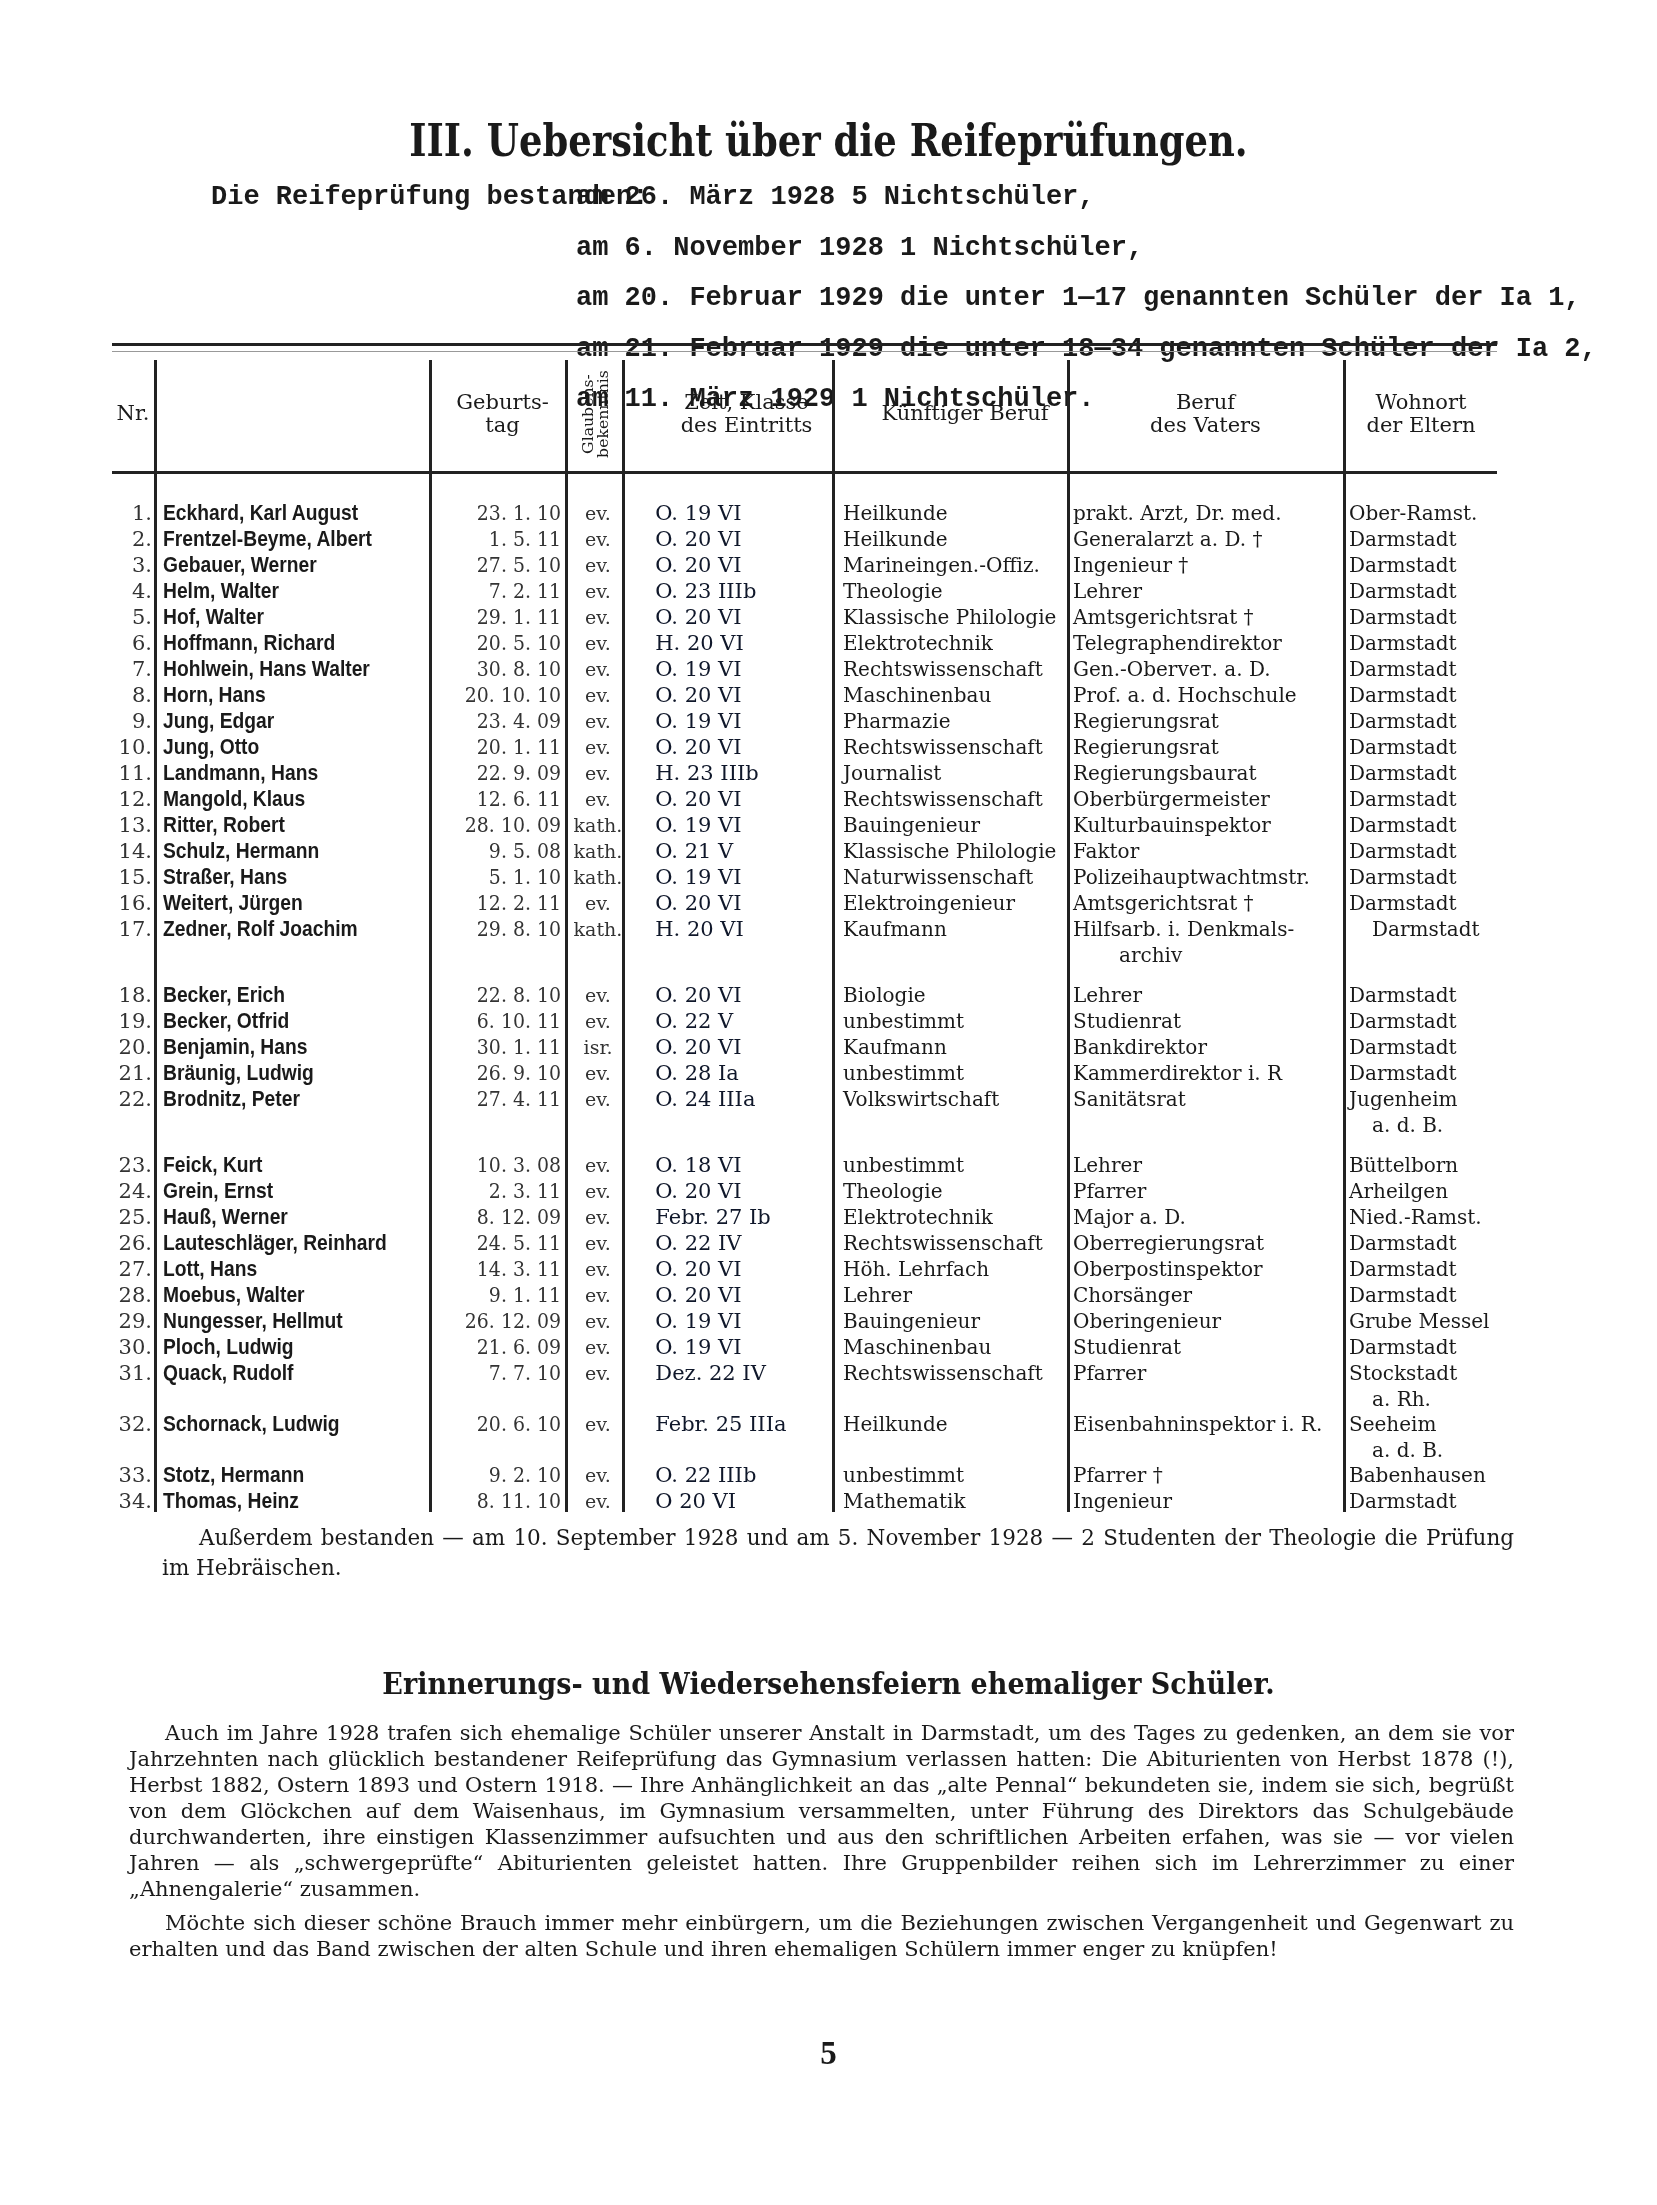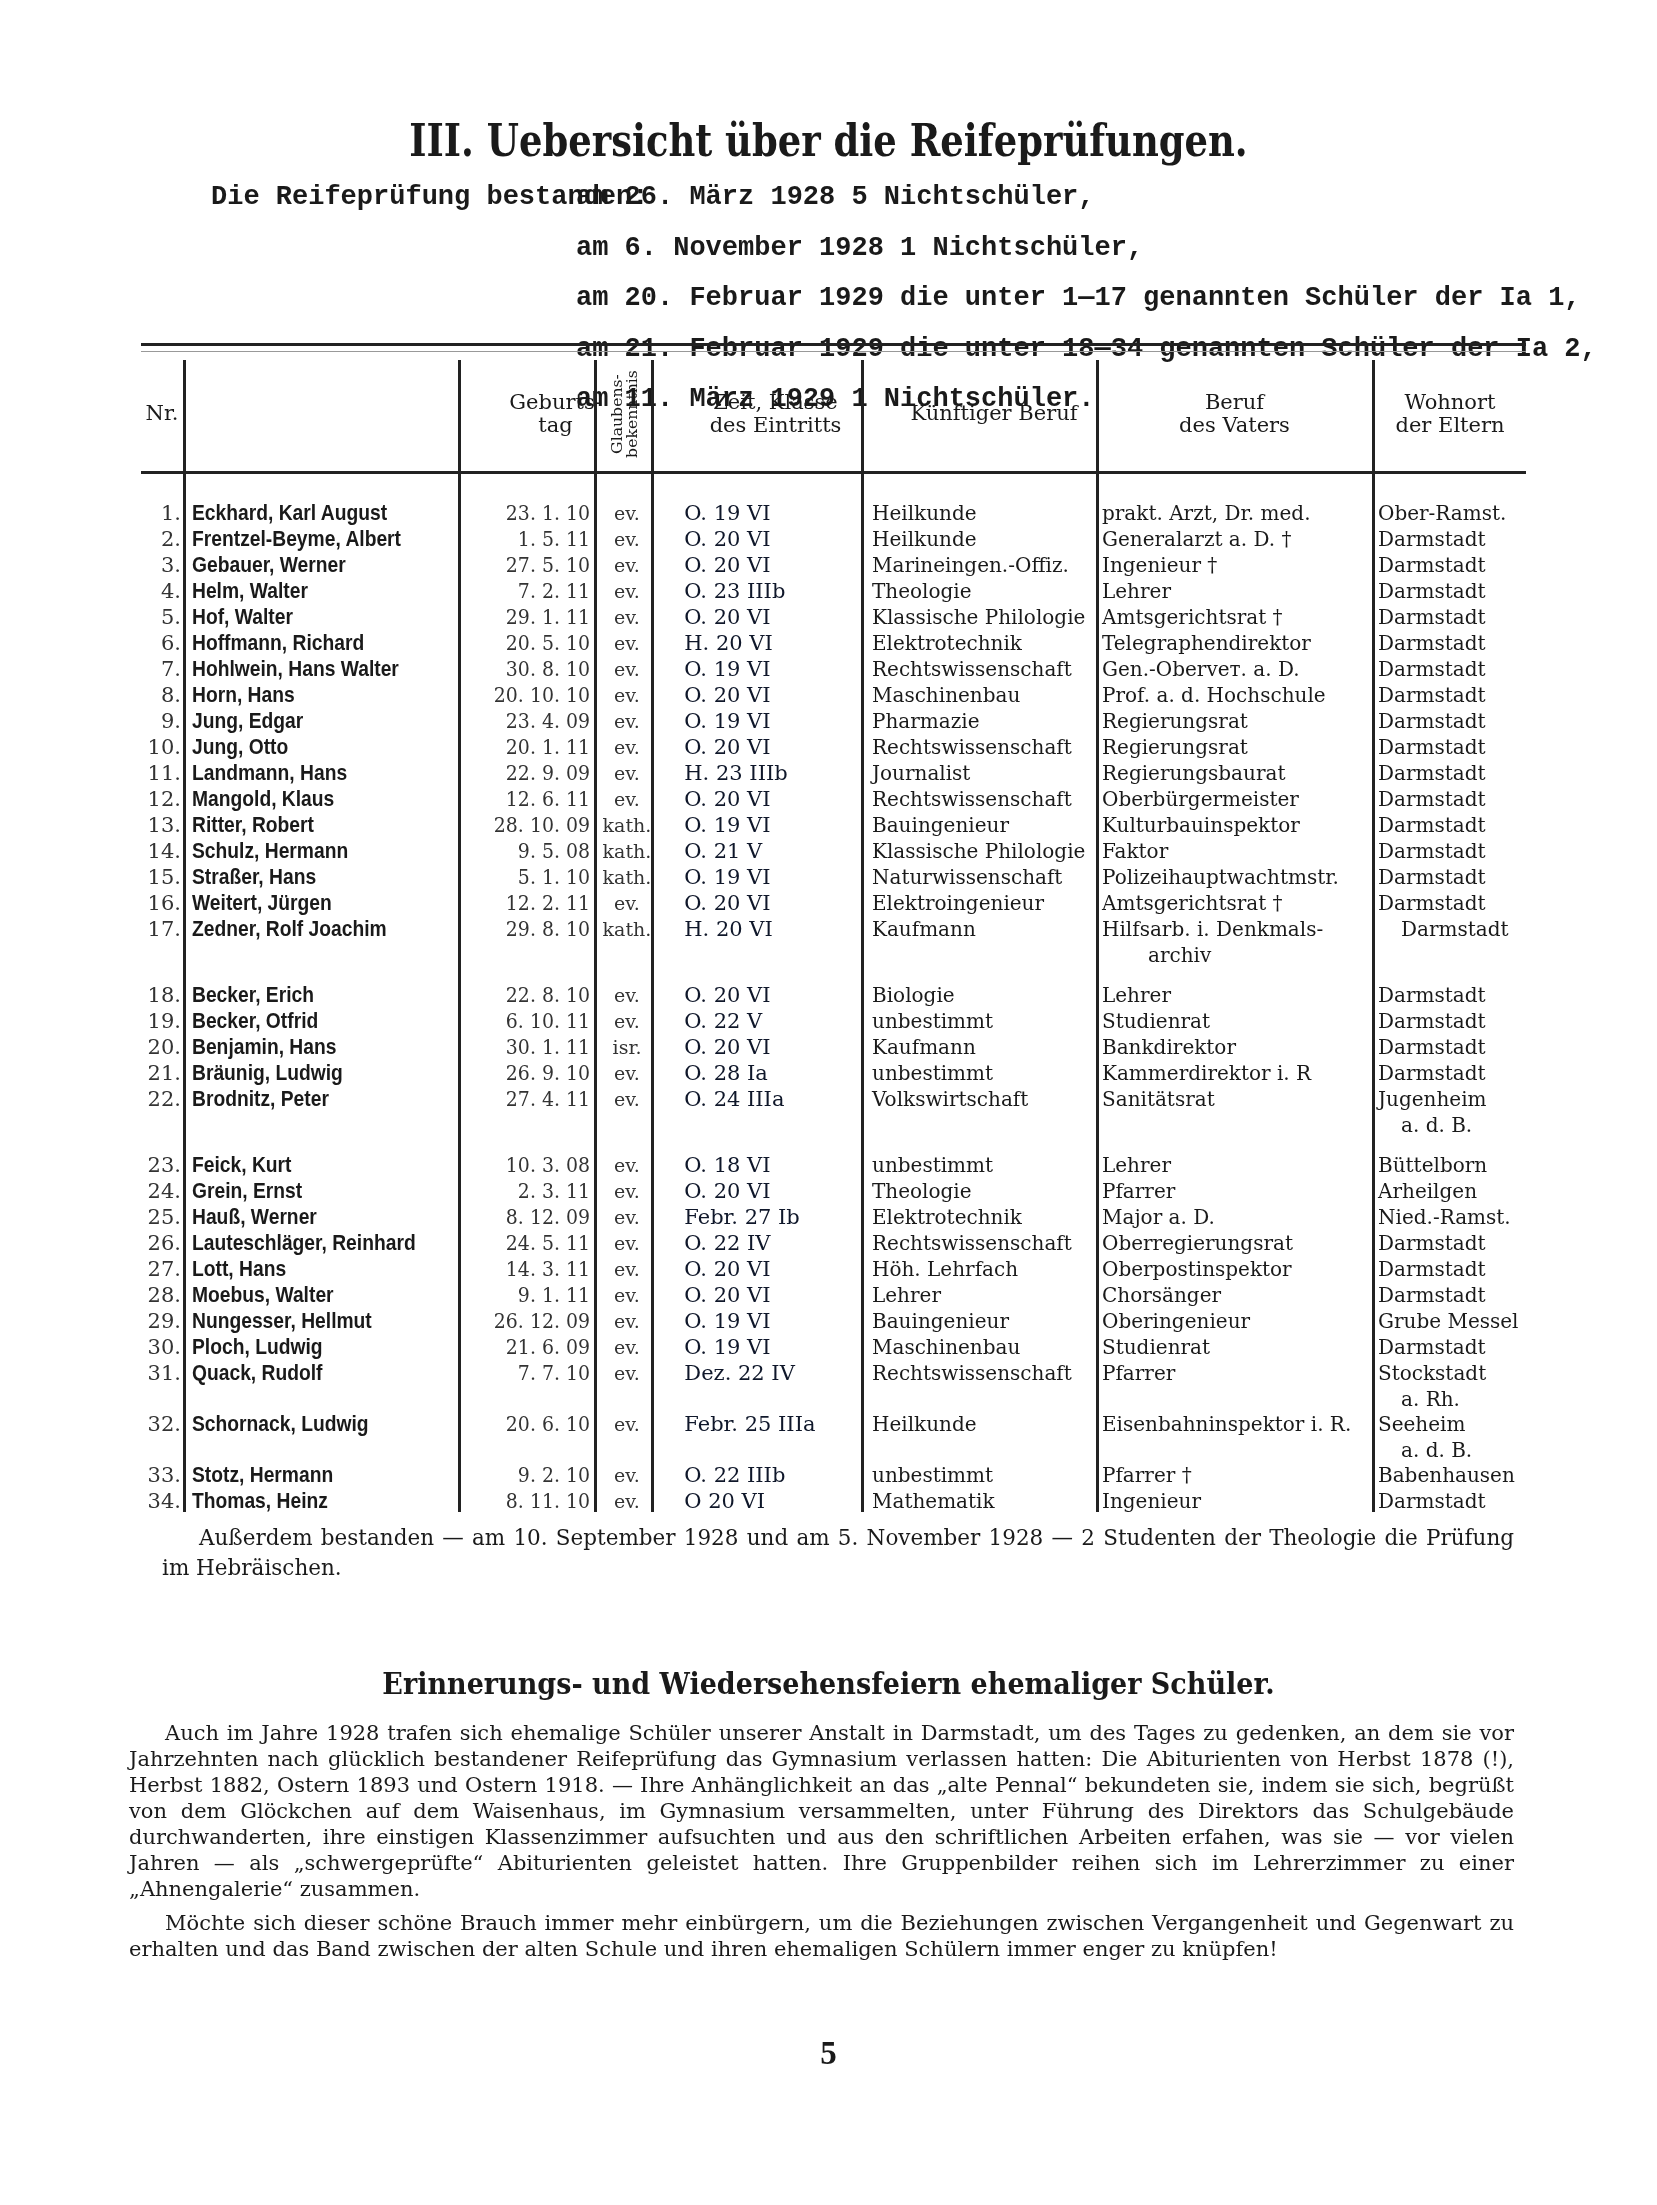--- a/index.html
+++ b/index.html
@@ -7,21 +7,21 @@
          font-family: "DejaVu Serif", "Liberation Serif", serif; }
   .abs { position: absolute; }
   .title { left: 0; width: 1657px; top: 114px; text-align: center; font-size: 45px; font-weight: bold;
            font-family: "DejaVu Serif", serif; letter-spacing: 0px; transform: scaleX(0.82); }
   .intro { left: 211px; top: 184px; font-size: 27px; font-weight: bold; line-height: 26.5px;
            font-family: Liberation Mono, monospace; }
   .intro .lead { display: inline-block; width: 365px; }
   .intro .line { white-space: nowrap; }
   .intro .indent { padding-left: 365px; margin-top: 24px; }
 
-  .table-wrap { left: 141px; top: 343px; width: 1385px; }
+  .table-wrap { left: 112px; top: 343px; width: 1385px; }
   .rule-top { position: absolute; left: 0; right: 0; top: 0; height: 3.3px; background: #222; }
   .rule-top2 { position: absolute; left: 0; right: 0; top: 7.5px; height: 0.8px; background: #999; }
   .rule-head { position: absolute; left: 0; right: 0; top: 128px; height: 3.3px; background: #222; }
   .vline { position: absolute; width: 2.5px; background: #222; }
   .hcell { position: absolute; top: 16.6px; height: 108px; display: flex; align-items: center; justify-content: center;
            text-align: center; font-size: 21px; line-height: 23px; font-family: "DejaVu Serif", serif; }
   .hcell.rot span { display: inline-block; transform: rotate(-90deg); white-space: nowrap; font-size: 15.7px; line-height: 15px; }
 
   .rows { position: absolute; left: 0; top: 157px; width: 1385px; }
   .row { position: relative; height: 26px; font-size: 21px; line-height: 26px; white-space: nowrap; }
@@ -74,21 +74,21 @@
   <div class="vline" style="left:317px; top:16.6px; height:1152px;"></div>
   <div class="vline" style="left:453px; top:16.6px; height:1152px;"></div>
   <div class="vline" style="left:510px; top:16.6px; height:1152px;"></div>
   <div class="vline" style="left:720px; top:16.6px; height:1152px;"></div>
   <div class="vline" style="left:955px; top:16.6px; height:1152px;"></div>
   <div class="vline" style="left:1231px; top:16.6px; height:1152px;"></div>
 
   <div class="hcell" style="left:0; width:42px;">
       <span>Nr.</span>
     </div>
-  <div class="hcell" style="left:320px; width:141px; white-space:pre-line;padding-left:24px;"><span style="white-space:pre-line;">Geburts-
+  <div class="hcell" style="left:320px; width:141px; white-space:pre-line;"><span style="white-space:pre-line;">Geburts-
 tag</span></div>
   <div class="hcell rot" style="left:456px; width:54px;">
       <span style="white-space:pre;">Glaubens-
 bekenntnis</span>
     </div>
   <div class="hcell" style="left:512px; width:208px;">
       <span style="white-space:pre-line;margin-left:37px;">Zeit, Klasse
 des Eintritts</span>
     </div>
   <div class="hcell" style="left:723px; width:260px;">

